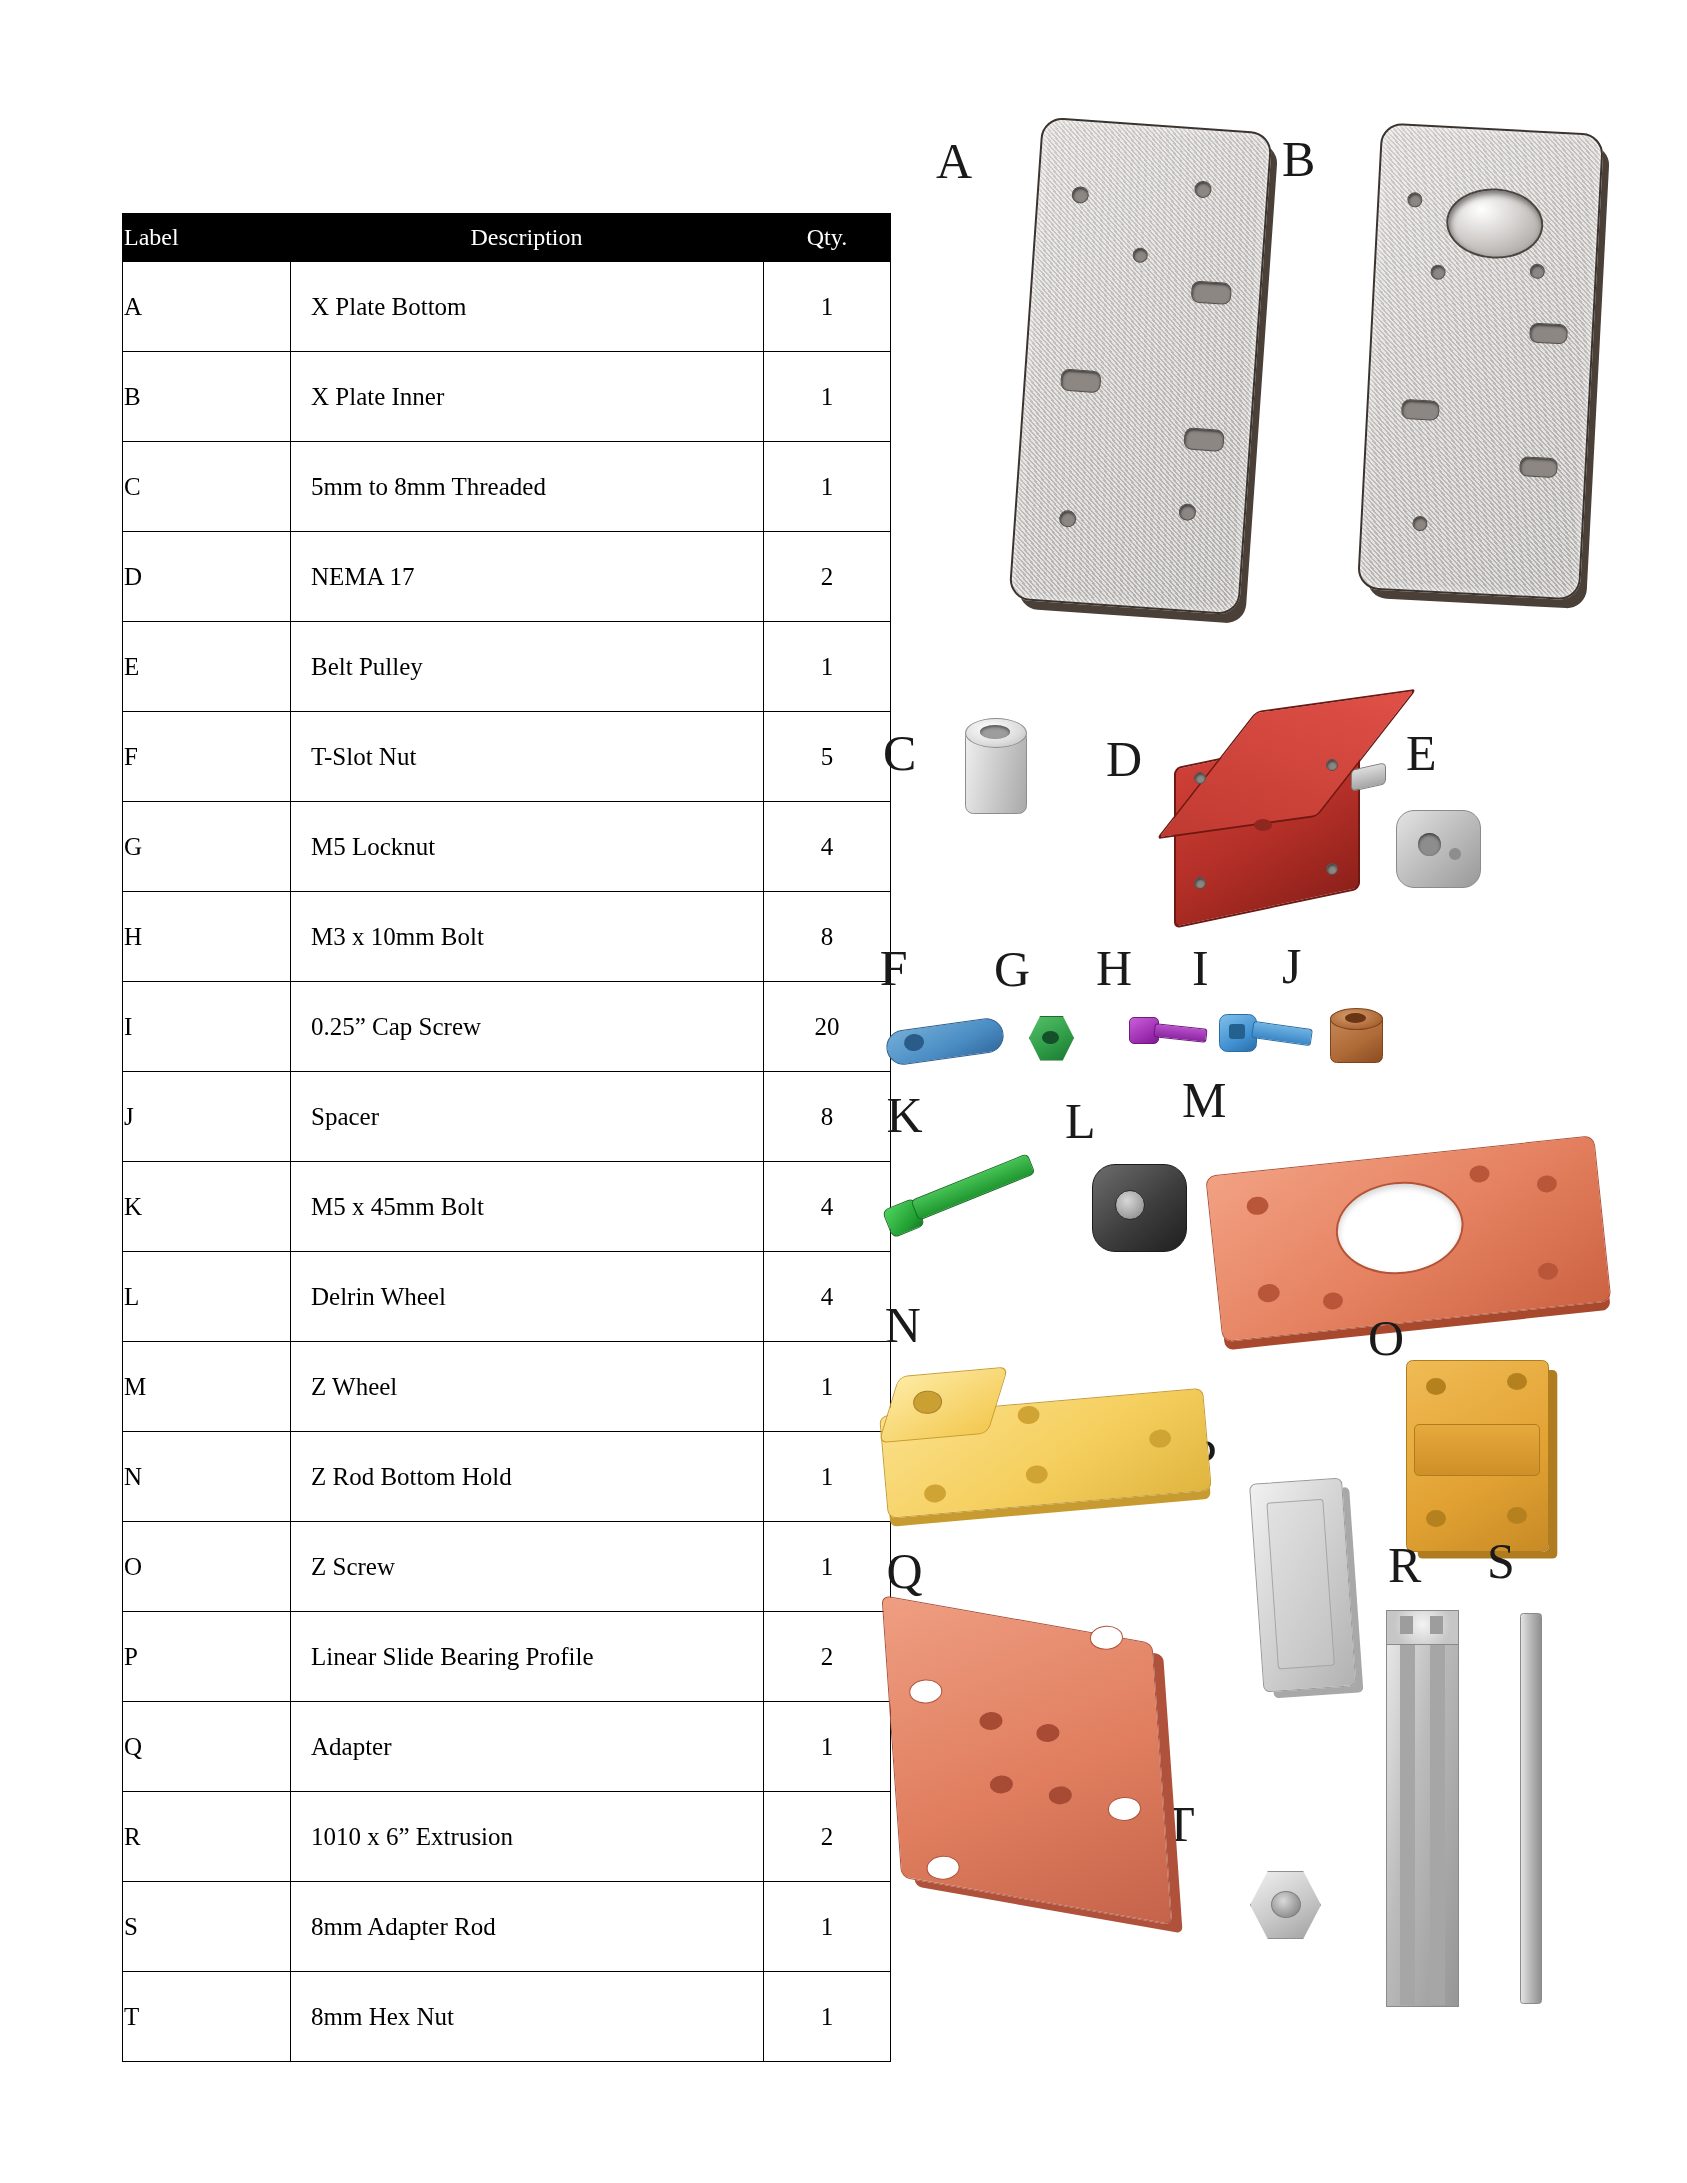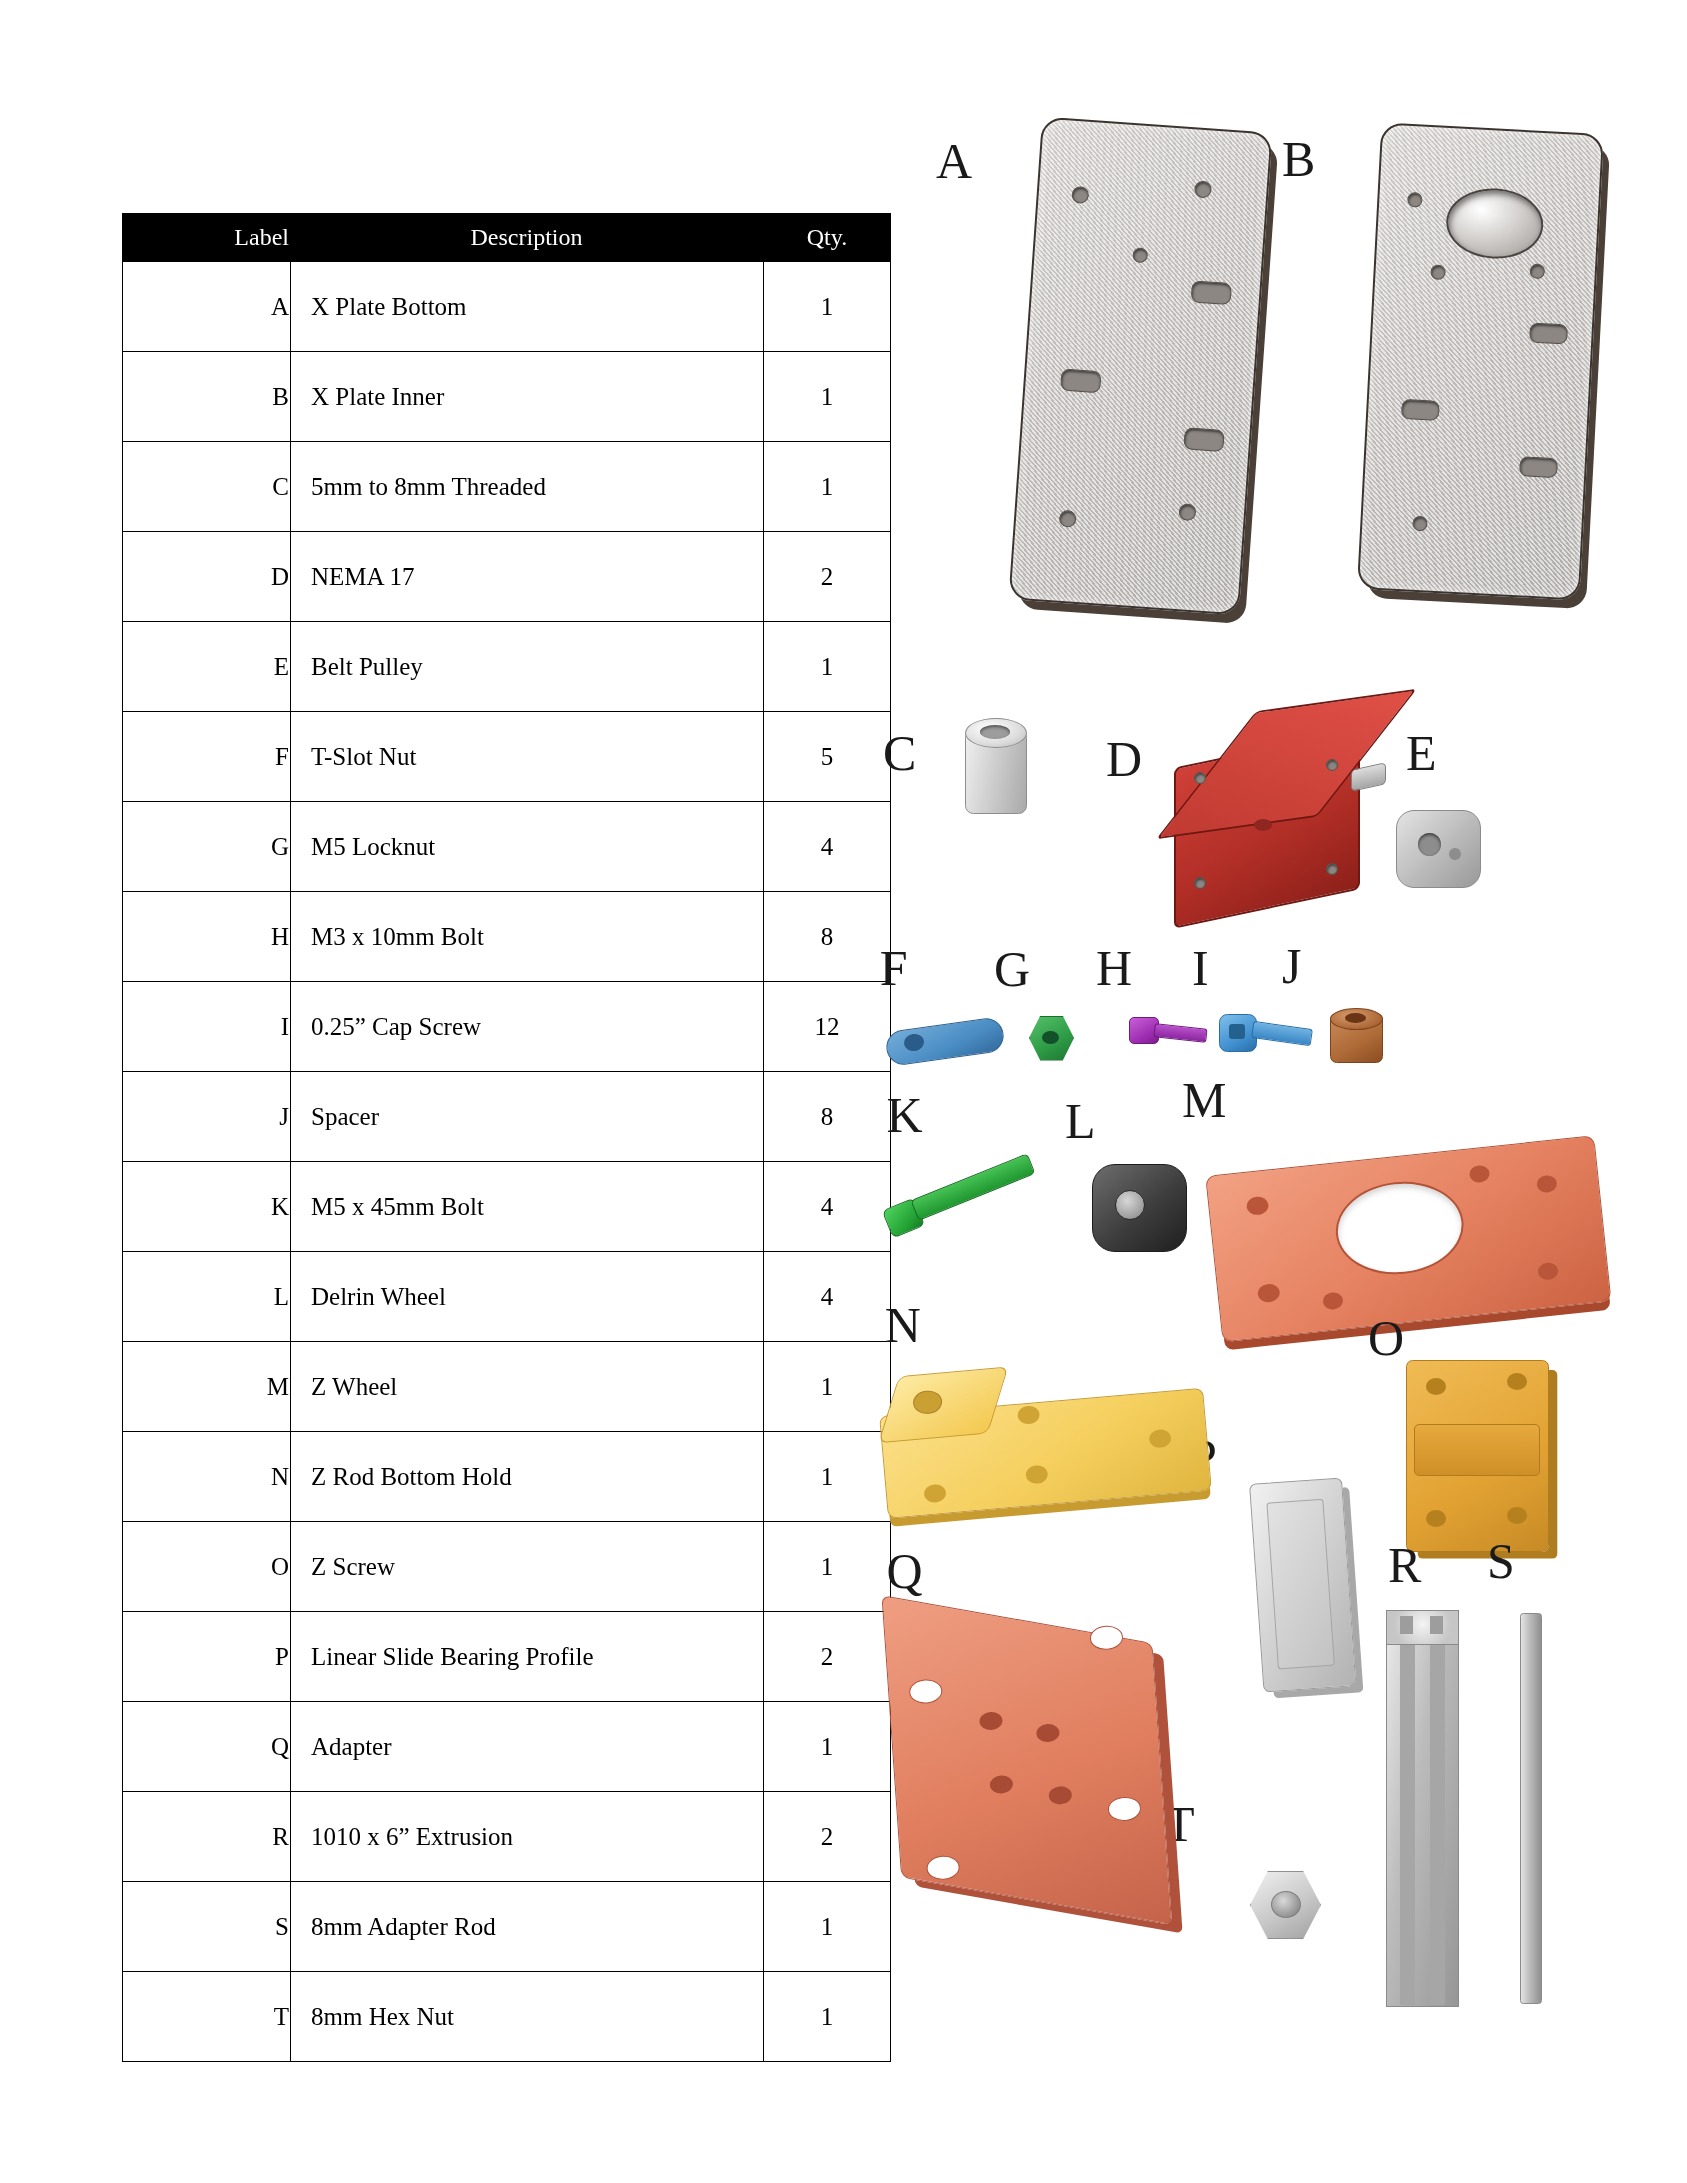--- a/index.html
+++ b/index.html
@@ -47,21 +47,21 @@
     font-weight: 400;
   }
   .bom-table thead th {
     background: #000000;
     color: #ffffff;
     height: 45px;
     font-size: 24px;
     font-weight: 400;
     border: 1.7px solid #000000;
   }
-  .col-label { width: 165px; text-align: right; }
+  .col-label { width: 165px; text-align: left; }
   .col-desc  { width: 471px; text-align: left; padding-left: 20px; }
   .col-qty   { width: 124px; text-align: center; }
   thead .col-desc { text-align: center; padding-left: 0; }
   
   .figure {
     position: absolute;
     left: 893px;
     top: 157px;
     width: 769px;
     height: 1935px;
@@ -159,21 +159,21 @@
           <td class="col-qty">4</td>
         </tr>
       <tr>
           <td class="col-label">H</td>
           <td class="col-desc">M3 x 10mm Bolt</td>
           <td class="col-qty">8</td>
         </tr>
       <tr>
           <td class="col-label">I</td>
           <td class="col-desc">0.25” Cap Screw</td>
-          <td class="col-qty">12</td>
+          <td class="col-qty">20</td>
         </tr>
       <tr>
           <td class="col-label">J</td>
           <td class="col-desc">Spacer</td>
           <td class="col-qty">8</td>
         </tr>
       <tr>
           <td class="col-label">K</td>
           <td class="col-desc">M5 x 45mm Bolt</td>
           <td class="col-qty">4</td>

